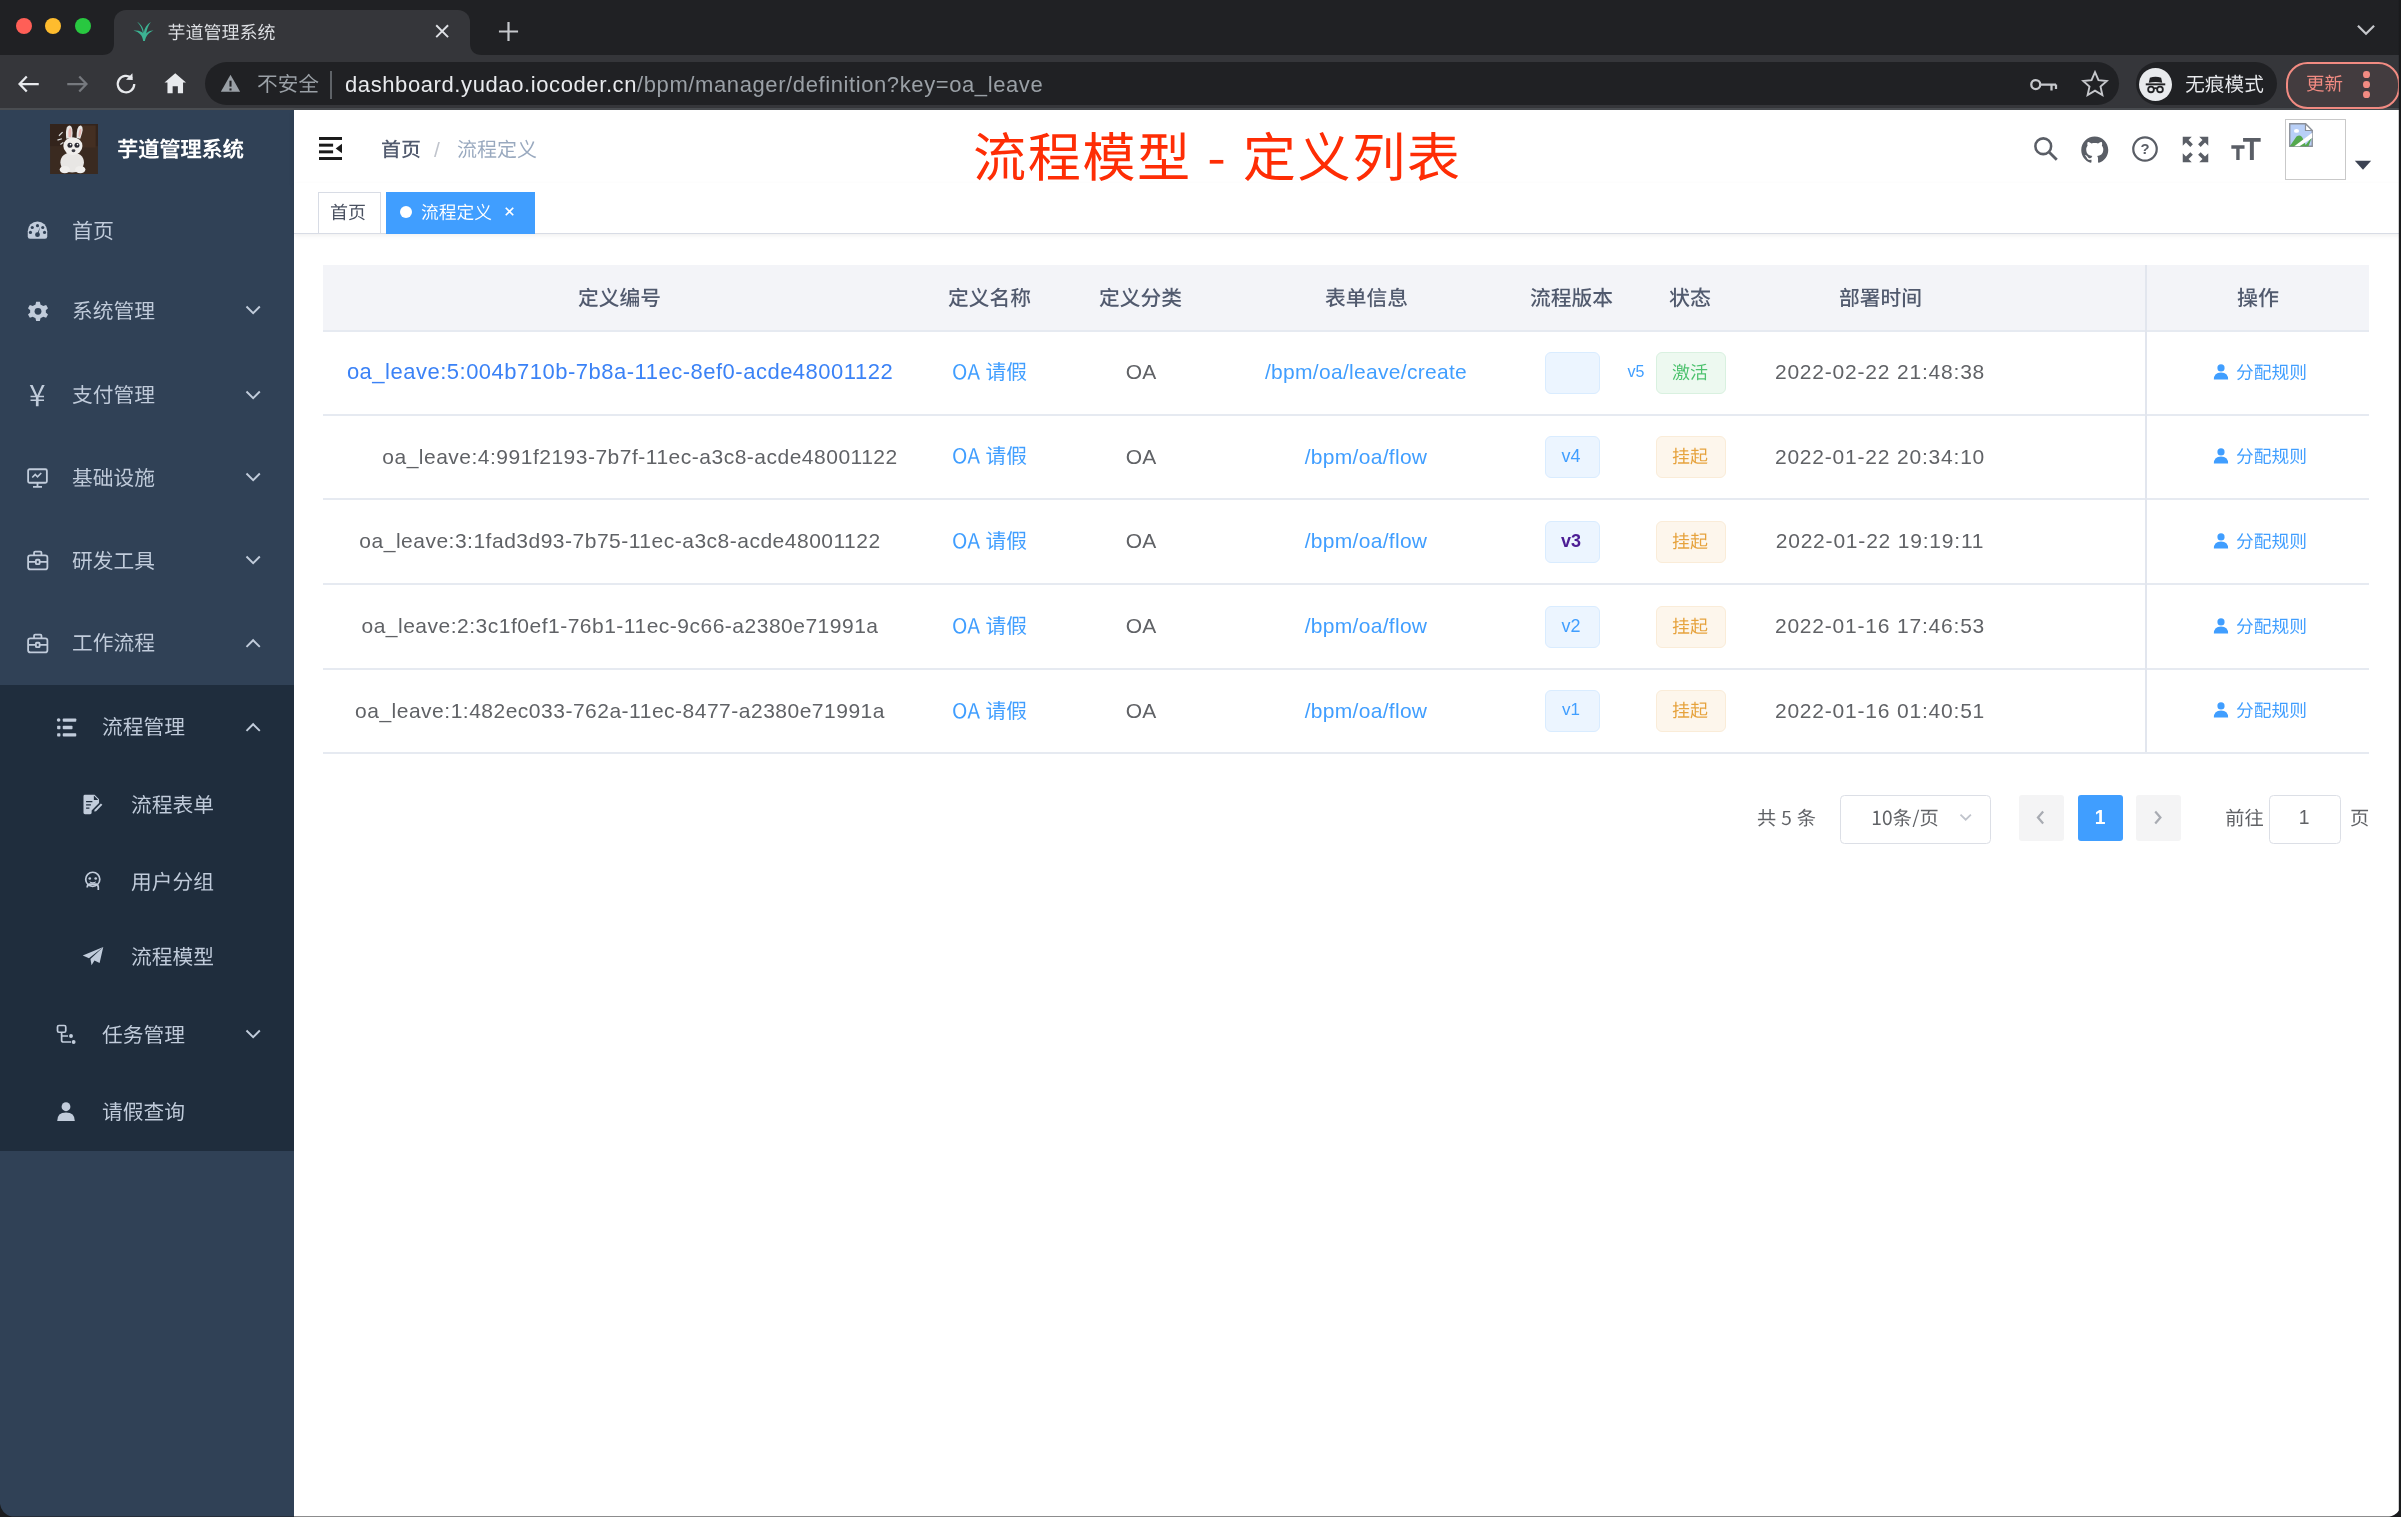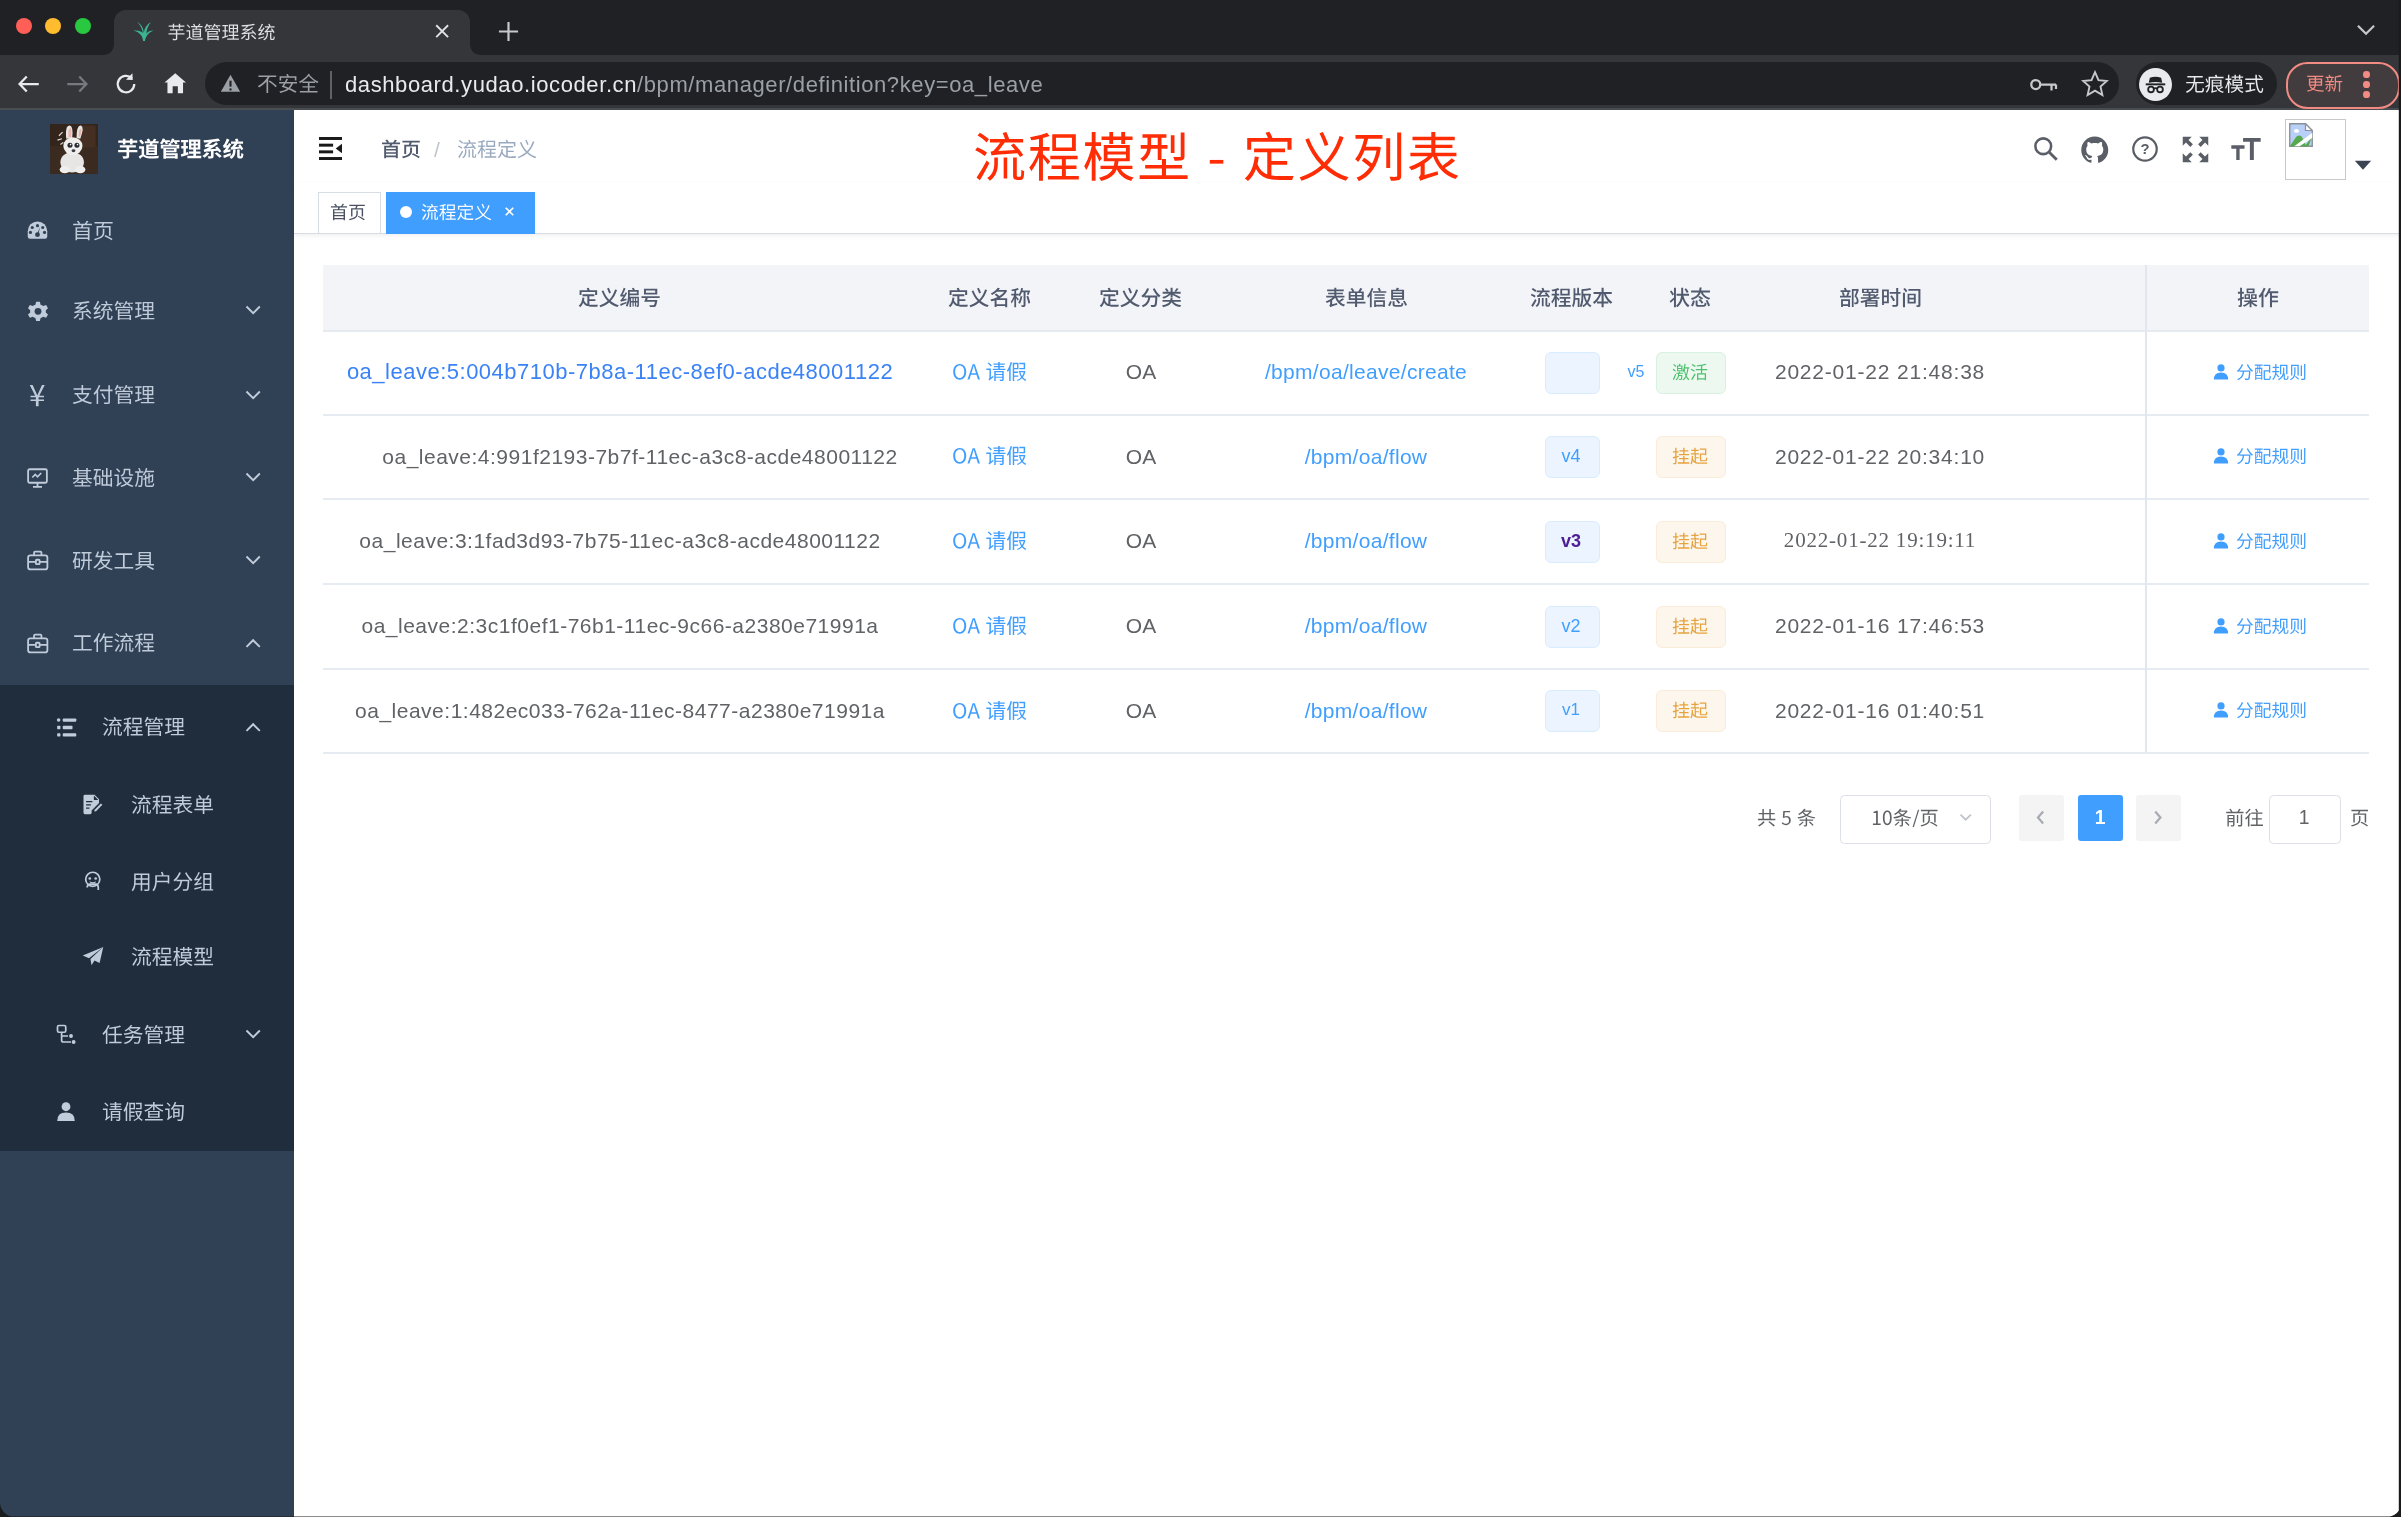--- a/index.html
+++ b/index.html
@@ -632,21 +632,21 @@
 <div class="abs " style="left:1366px;top:361px;font-family:'Liberation Sans', sans-serif;font-size:21px;line-height:21px;font-weight:400;color:#409eff;letter-spacing:0.3px;transform:translateX(-50%);white-space:pre">/bpm/oa/leave/create</div>
 <div class="abs" style="left:1545px;top:352px;width:53px;height:40px;background:#ecf5ff;border:1.5px solid #d9ecff;border-radius:6px"></div>
 <div class="abs " style="left:1636px;top:363px;font-family:'Liberation Sans', sans-serif;font-size:16px;line-height:18px;font-weight:400;color:#409eff;transform:translateX(-50%);white-space:pre">v5</div>
 <div class="abs" style="left:1656px;top:352px;width:68px;height:40px;background:#edf9f0;border:1.5px solid #d9f1e0;border-radius:6px"></div>
 <svg style="width:36px;height:18px;position:absolute;left:1672px;top:363px" viewBox="0 -880 2000 1000">
     <g fill="#4dc26e" transform="scale(1,-1)">
       <use href="#g82" x="0"></use>
       <use href="#g83" x="1000"></use>
     </g>
   </svg>
-<div class="abs " style="left:1880px;top:361px;font-family:'Liberation Sans', sans-serif;font-size:21px;line-height:21px;font-weight:400;color:#606266;letter-spacing:0.8px;transform:translateX(-50%);white-space:pre">2022-01-22 21:48:38</div>
+<div class="abs " style="left:1880px;top:361px;font-family:'Liberation Sans', sans-serif;font-size:21px;line-height:21px;font-weight:400;color:#606266;letter-spacing:0.8px;transform:translateX(-50%);white-space:pre">2022-02-22 21:48:38</div>
 <svg class="abs" style="left:2212px;top:363px" width="18" height="18" viewBox="0 0 24 24">
     <g fill="#409eff">
       <circle cx="12" cy="6.5" r="4.8"></circle>
       <path d="M2.5 22 Q2.5 12.5 12 12.5 Q21.5 12.5 21.5 22 Z"></path>
     </g>
   </svg>
 <svg style="width:71px;height:18px;position:absolute;left:2236px;top:363px" viewBox="0 -880 4000 1000">
     <g fill="#409eff" transform="scale(1,-1)">
       <use href="#g41" x="0"></use>
       <use href="#g84" x="1000"></use>
@@ -702,21 +702,21 @@
 <div class="abs " style="left:1366px;top:530px;font-family:'Liberation Sans', sans-serif;font-size:21px;line-height:21px;font-weight:400;color:#409eff;letter-spacing:0.3px;transform:translateX(-50%);white-space:pre">/bpm/oa/flow</div>
 <div class="abs" style="left:1545px;top:521px;width:53px;height:40px;background:#ecf5ff;border:1.5px solid #d9ecff;border-radius:6px"></div>
 <div class="abs " style="left:1571px;top:532px;font-family:'Liberation Sans', sans-serif;font-size:18px;line-height:18px;font-weight:700;color:#4c1d95;transform:translateX(-50%);white-space:pre">v3</div>
 <div class="abs" style="left:1656px;top:521px;width:68px;height:40px;background:#fdf6ec;border:1.5px solid #faecd8;border-radius:6px"></div>
 <svg style="width:36px;height:18px;position:absolute;left:1672px;top:532px" viewBox="0 -880 2000 1000">
     <g fill="#e6a23c" transform="scale(1,-1)">
       <use href="#g87" x="0"></use>
       <use href="#g88" x="1000"></use>
     </g>
   </svg>
-<div class="abs " style="left:1880px;top:530px;font-family:Liberation Serif, serif;font-size:21px;line-height:21px;font-weight:400;color:#606266;letter-spacing:0.8px;transform:translateX(-50%);white-space:pre">2022-01-22 19:19:11</div>
+<div class="abs " style="left:1880px;top:530px;font-family:Liberation Sans, sans-serif;font-size:21px;line-height:21px;font-weight:400;color:#606266;letter-spacing:0.8px;transform:translateX(-50%);white-space:pre">2022-01-22 19:19:11</div>
 <svg class="abs" style="left:2212px;top:532px" width="18" height="18" viewBox="0 0 24 24">
     <g fill="#409eff">
       <circle cx="12" cy="6.5" r="4.8"></circle>
       <path d="M2.5 22 Q2.5 12.5 12 12.5 Q21.5 12.5 21.5 22 Z"></path>
     </g>
   </svg>
 <svg style="width:71px;height:18px;position:absolute;left:2236px;top:532px" viewBox="0 -880 4000 1000">
     <g fill="#409eff" transform="scale(1,-1)">
       <use href="#g41" x="0"></use>
       <use href="#g84" x="1000"></use>

